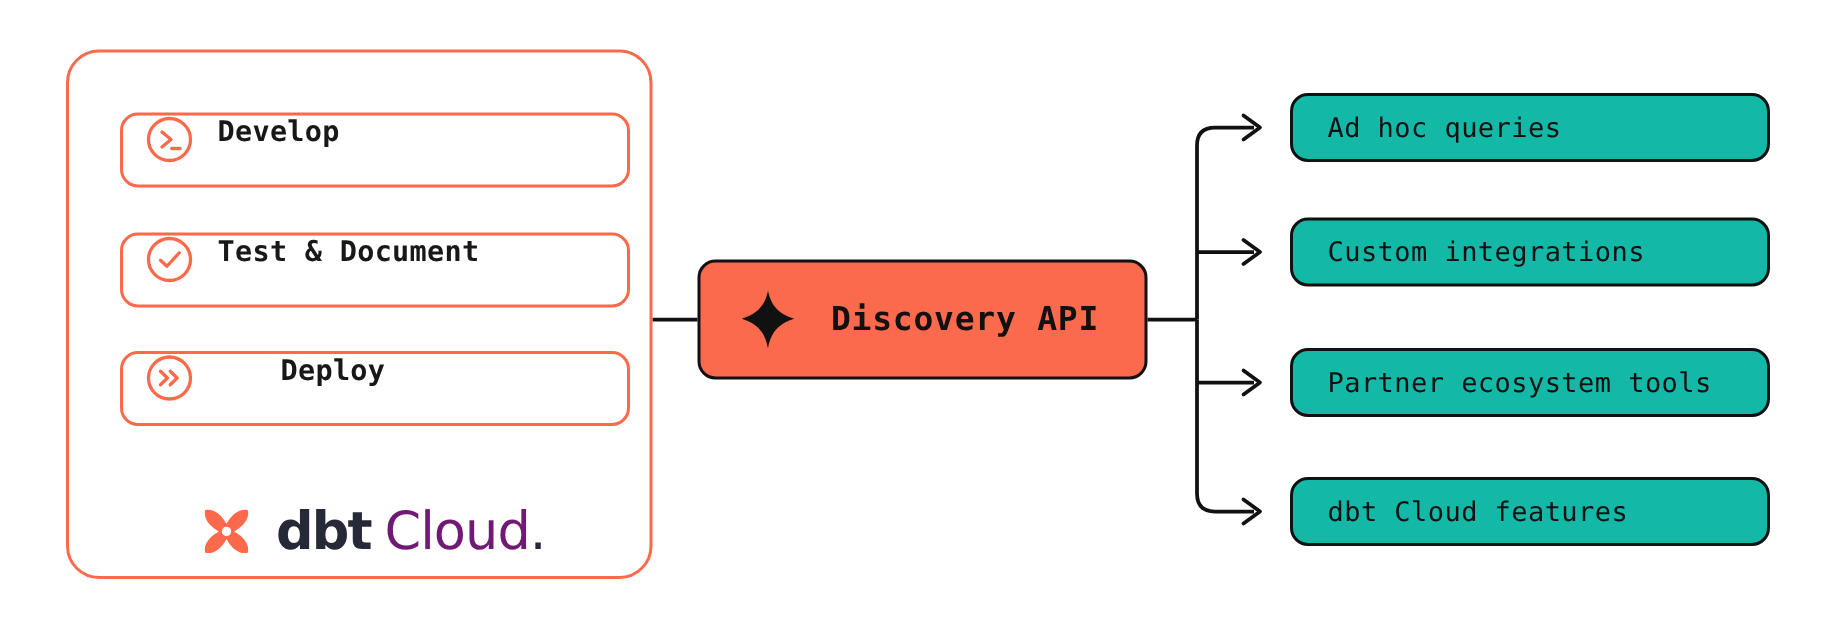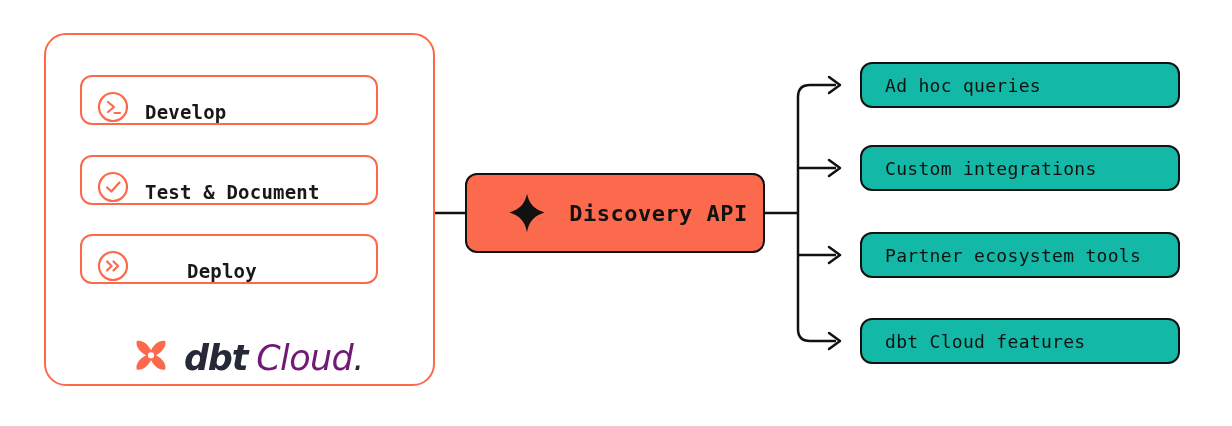--- a/index.html
+++ b/index.html
@@ -27,28 +27,28 @@
     width: 391px;
     height: 353px;
     box-sizing: border-box;
     border: 2.5px solid #FC6A4B;
     border-radius: 22px;
     background: #ffffff;
   }
   .stage-card {
     position: absolute;
     left: 34px;
-    width: 298px;
+    width: 340px;
     height: 50px;
     box-sizing: border-box;
     border: 2.5px solid #FC6A4B;
     border-radius: 12px;
     background: #ffffff;
     display: flex;
-    align-items: flex-end;
+    align-items: flex-start;
     padding-left: 15px;
   }
   .stage-card.s0 { top: 40px; }
   .stage-card.s1 { top: 120px; }
   .stage-card.s2 { top: 199px; gap: 42px; }
 
   .stage-icon {
     width: 32px;
     height: 32px;
     flex: 0 0 32px;
@@ -63,23 +63,21 @@
     letter-spacing: 0.2px;
     white-space: nowrap;
   }
 
   
   .dbt-logo {
     position: absolute;
     left: 83px;
     top: 300px;
     display: flex;
-    align-items: center;
     height: 46px;
-    font-style: italic;
   }
   .dbt-mark {
     width: 44px;
     height: 44px;
     flex: 0 0 44px;
     display: block;
   }
   .dbt-wordmark {
     margin-left: 11px;
     display: flex;
@@ -112,21 +110,20 @@
     top: 173px;
     width: 300px;
     height: 80px;
     box-sizing: border-box;
     background: #FC6A4E;
     border: 2.5px solid #111111;
     border-radius: 12px;
     display: flex;
     align-items: center;
     padding-left: 24px;
-    justify-content: center;
   }
   .sparkle {
     width: 42px;
     height: 42px;
     flex: 0 0 42px;
     display: block;
   }
   .api-label {
     margin-left: 21px;
     font-family: "DejaVu Sans Mono", "Liberation Mono", monospace;

